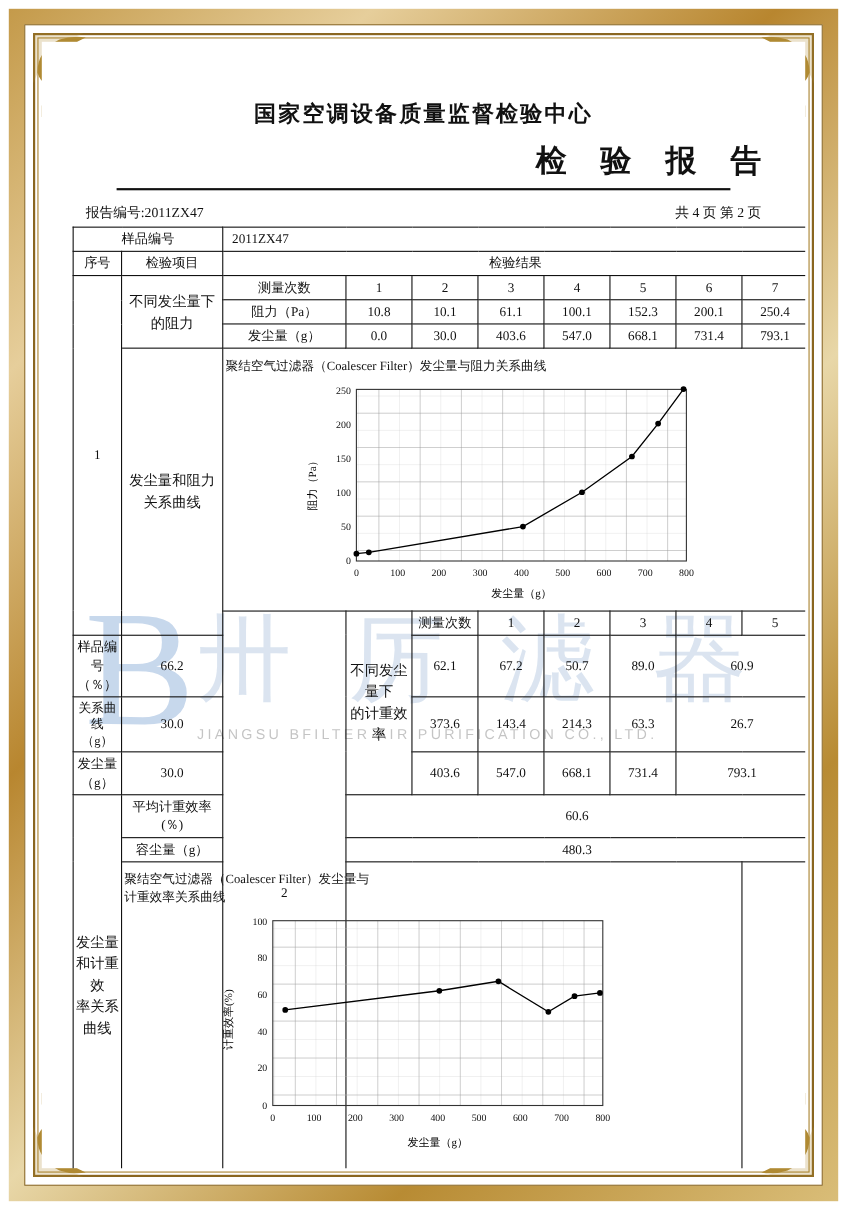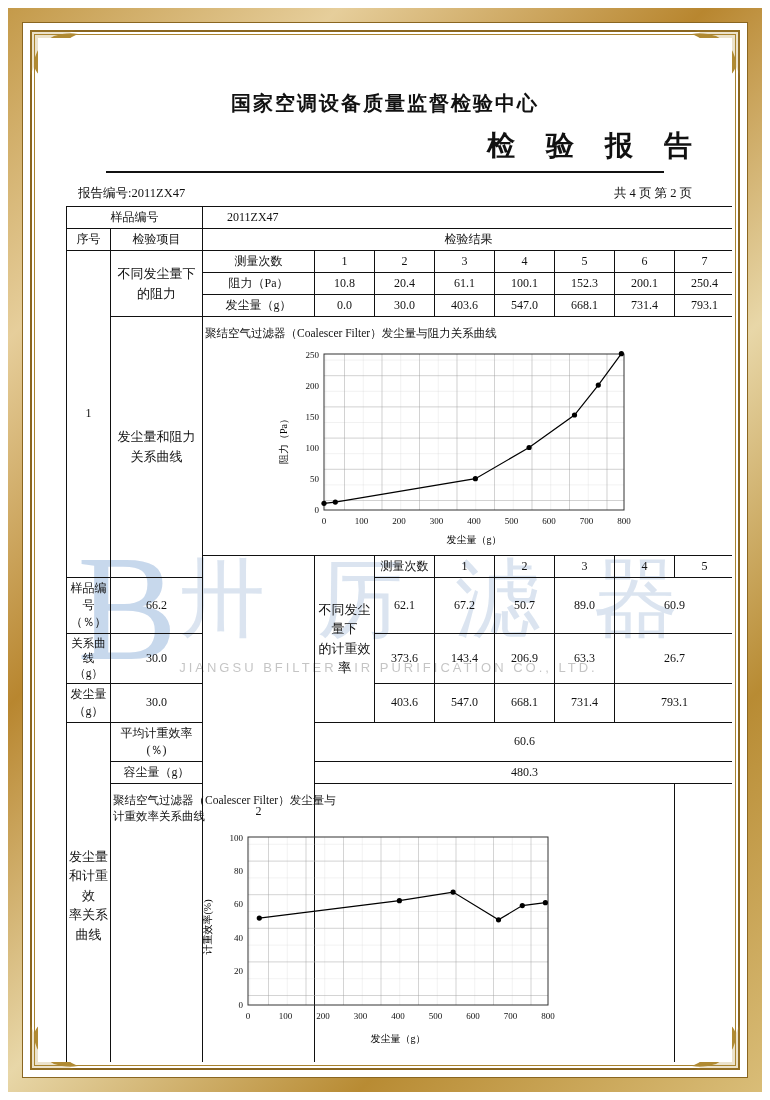--- a/index.html
+++ b/index.html
@@ -73,21 +73,21 @@
     margin:6px 40px 0 40px;border-bottom:2px solid #111;
   }
   .meta{
     display:flex;justify-content:space-between;align-items:flex-end;
     margin:12px 12px 4px 12px;font-size:12.5px;color:#111;
   }
 
   
   table{border-collapse:collapse;width:668px;margin:0 auto;table-layout:fixed;}
   td,th{border:1px solid #111;font-size:12px;color:#111;text-align:center;padding:2px 2px;}
-  .t-left{text-align:left;padding-left:24px;margin-left:16px;}
+  .t-left{text-align:left;padding-left:8px;margin-left:16px;}
   .cell-vert{font-size:13px;line-height:1.5;}
   .small{font-size:11.5px;}
 
   
   .chart-box{position:relative;padding:6px 0 4px 0;}
   .chart-title{font-size:11.5px;text-align:left;margin-bottom:2px;line-height:1.45;}
   .chart-wrap{display:flex;justify-content:center;}
 
   svg text{font-family:"Liberation Serif",serif;}
 </style>
@@ -212,21 +212,21 @@
         <td>2</td>
         <td>3</td>
         <td>4</td>
         <td>5</td>
         <td>6</td>
         <td>7</td>
       </tr>
       <tr>
         <td>阻力（Pa）</td>
         <td>10.8</td>
-        <td>20.4</td>
+        <td>10.1</td>
         <td>61.1</td>
         <td>100.1</td>
         <td>152.3</td>
         <td>200.1</td>
         <td>250.4</td>
       </tr>
       <tr>
         <td>发尘量（g）</td>
         <td>0.0</td>
         <td>30.0</td>
@@ -319,21 +319,21 @@
         <td>67.2</td>
         <td>50.7</td>
         <td>89.0</td>
         <td colspan="2">60.9</td>
       </tr>
       <tr>
         <td class="small">关系曲线（g）</td>
         <td>30.0</td>
         <td>373.6</td>
         <td>143.4</td>
-        <td>206.9</td>
+        <td>214.3</td>
         <td>63.3</td>
         <td colspan="2">26.7</td>
       </tr>
       <tr>
         <td>发尘量（g）</td>
         <td>30.0</td>
         <td>403.6</td>
         <td>547.0</td>
         <td>668.1</td>
         <td>731.4</td>

